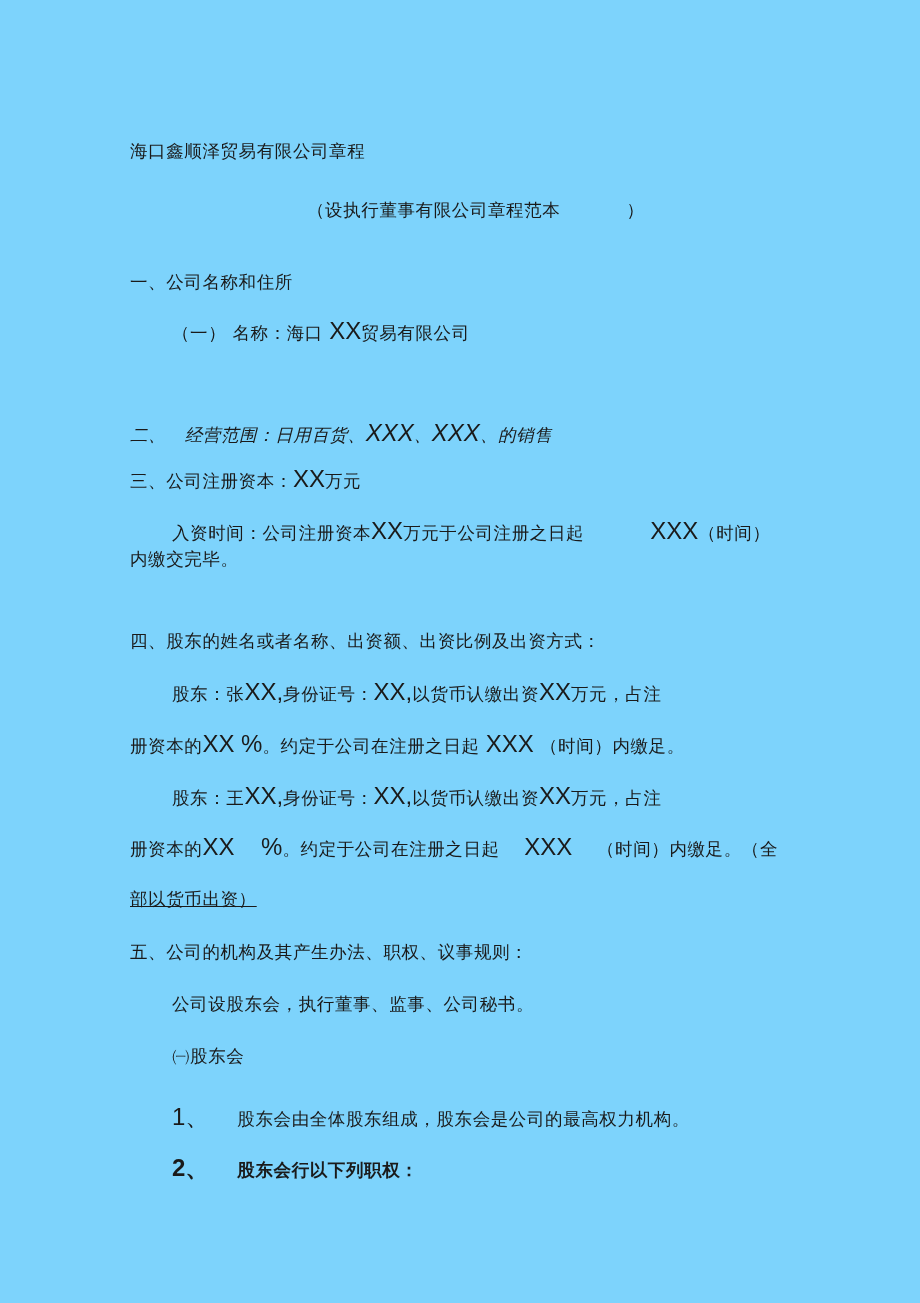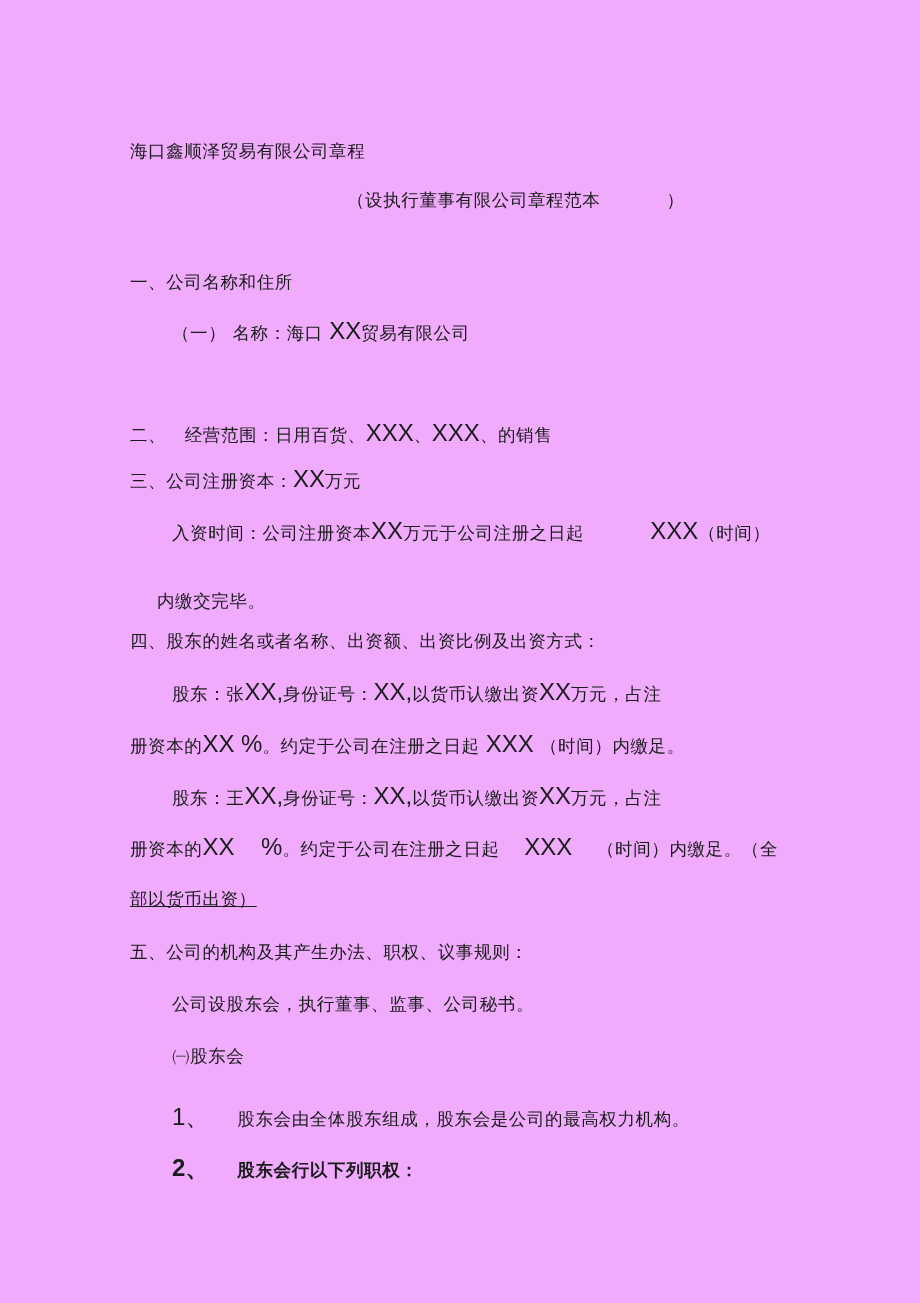--- a/index.html
+++ b/index.html
@@ -12,21 +12,21 @@
       height: 1303px;
       position: relative;
       overflow: hidden;
       font-family: "DejaVu Serif", "Liberation Serif", serif;
       color: #1a1a1a;
     }
     .page {
       position: absolute;
       left: 0; top: 0;
       width: 920px; height: 1303px;
-      background: #f0abfc;
+      background: #7dd3fc;
     }
     .line {
       position: absolute;
       font-size: 17.5px;
       line-height: 22px;
       white-space: pre;
       letter-spacing: 0.6px;
     }
     .latin {
       font-family: "Liberation Sans", "DejaVu Sans", sans-serif;
@@ -34,34 +34,34 @@
       letter-spacing: 0;
     }
   </style>
 </head>
 <body>
 
 <div class="page">
 
   <div class="line" style="left:130px; top:140px;">海口鑫顺泽贸易有限公司章程</div>
 
-  <div class="line" style="left:307px; top:189px;margin-left:40px;"><span>（设执行董事有限公司章程范本</span><span style="display:inline-block;width:66px;"></span><span>）</span></div>
+  <div class="line" style="left:307px; top:199px;"><span>（设执行董事有限公司章程范本</span><span style="display:inline-block;width:66px;"></span><span>）</span></div>
 
   <div class="line" style="left:130px; top:258px;margin-top:13px;">一、公司名称和住所</div>
 
   <div class="line" style="left:172px; top:320px;"><span>（一） 名称：海口 </span><span class="latin">XX</span><span>贸易有限公司</span></div>
 
 
-  <div class="line" style="left:130px; top:422px;"><span>二、   经营范围：日用百货、</span><span class="latin">XXX</span><span>、</span><span class="latin">XXX</span><span>、的销售</span></div>
+  <div class="line" style="left:130px; top:422px;font-style:italic;"><span>二、   经营范围：日用百货、</span><span class="latin">XXX</span><span>、</span><span class="latin">XXX</span><span>、的销售</span></div>
 
   <div class="line" style="left:130px; top:468px;"><span>三、公司注册资本：</span><span class="latin">XX</span><span>万元</span></div>
 
   <div class="line" style="left:172px; top:520px;"><span>入资时间：公司注册资本</span><span class="latin">XX</span><span>万元于公司注册之日起</span><span style="display:inline-block;width:66px;"></span><span class="latin">XXX</span><span>（时间）</span></div>
 
-  <div class="line" style="left:130px; top:590px;margin-left:27px;">内缴交完毕。</div>
+  <div class="line" style="left:130px; top:548px;">内缴交完毕。</div>
 
   <div class="line" style="left:130px; top:630px;">四、股东的姓名或者名称、出资额、出资比例及出资方式：</div>
 
   <div class="line" style="left:172px; top:681px;"><span>股东：张</span><span class="latin">XX,</span><span>身份证号：</span><span class="latin">XX,</span><span>以货币认缴出资</span><span class="latin">XX</span><span>万元，占注</span></div>
 
   <div class="line" style="left:130px; top:733px;"><span>册资本的</span><span class="latin">XX %</span><span>。约定于公司在注册之日起 </span><span class="latin">XXX</span><span> （时间）内缴足。</span></div>
 
   <div class="line" style="left:172px; top:785px;"><span>股东：王</span><span class="latin">XX,</span><span>身份证号：</span><span class="latin">XX,</span><span>以货币认缴出资</span><span class="latin">XX</span><span>万元，占注</span></div>
 
   <div class="line" style="left:130px; top:836px;"><span>册资本的</span><span class="latin">XX    %</span><span>。约定于公司在注册之日起    </span><span class="latin">XXX</span><span>    （时间）内缴足。（全</span></div>

